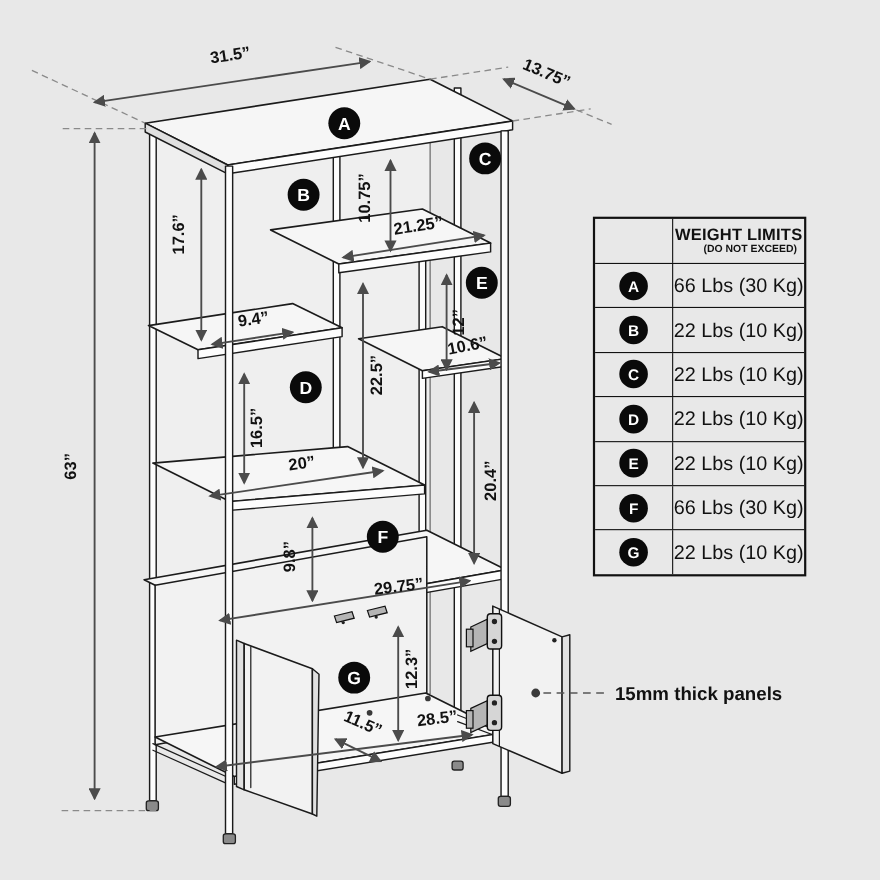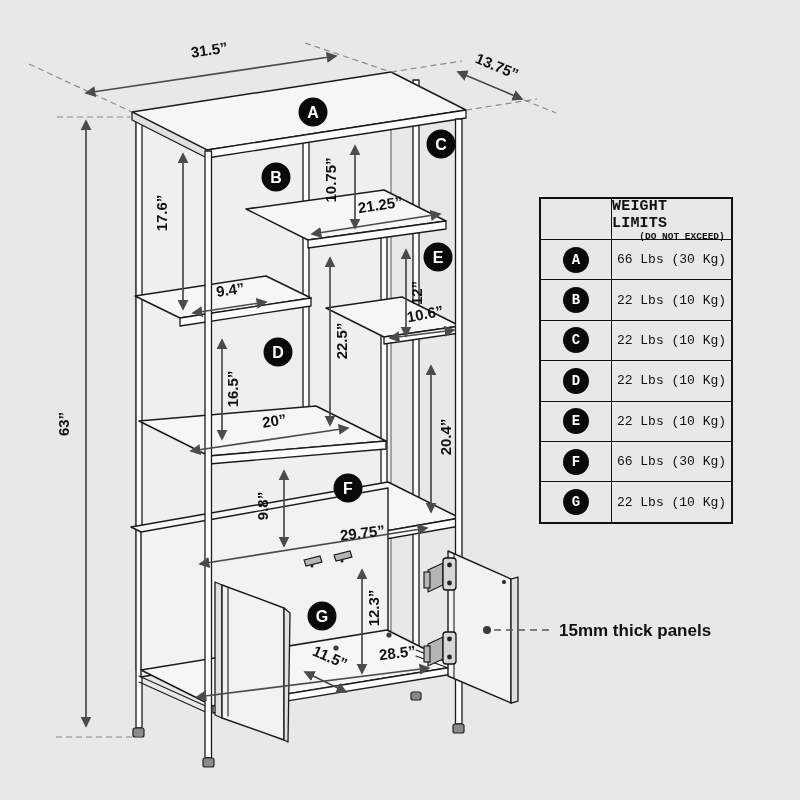--- a/index.html
+++ b/index.html
@@ -24,24 +24,24 @@
   .bdgt{font:bold 16px "Liberation Sans",sans-serif;fill:#fff;text-anchor:middle;}
   .hw  {fill:#d6d6d6;stroke:#111;stroke-width:1.3;}
   .hw2 {fill:#b5b5b5;stroke:#111;stroke-width:1.1;}
   .scr {fill:#222;}
   .foot{fill:#8a8a8a;stroke:#222;stroke-width:1.2;}
   .dot {fill:#3a3a3a;}
 
   
   .wtable{position:absolute;left:539px;top:197px;width:194px;box-sizing:border-box;
           border:2px solid #111;background:#e8e8e8;}
-  .trow{display:grid;grid-template-columns:70px 1fr;height:39.4px;border-top:1.6px solid #111;font-family:Liberation Mono, monospace;}
+  .trow{display:grid;grid-template-columns:70px 1fr;height:39.4px;border-top:1.6px solid #111;}
   .trow.hdr{height:40px;border-top:none;}
   .cell{display:flex;align-items:center;justify-content:center;}
-  .vcell{border-left:1.6px solid #111;font-size:13px;color:#111;}
+  .vcell{border-left:1.6px solid #111;font-size:18px;color:#111;}
   .hcell{border-left:1.6px solid #111;flex-direction:column;line-height:1.1;}
   .htitle{font-size:15px;font-weight:700;letter-spacing:.2px;color:#111;}
   .hsub{font-size:9.5px;font-weight:700;color:#111;margin-left:21px;}
   .tbadge{width:26px;height:26px;border-radius:50%;background:#0a0a0a;color:#fff;
           font-weight:700;font-size:14px;display:flex;align-items:center;justify-content:center;}
 </style>
 </head>
 <body>
 
 <div class="stage">

